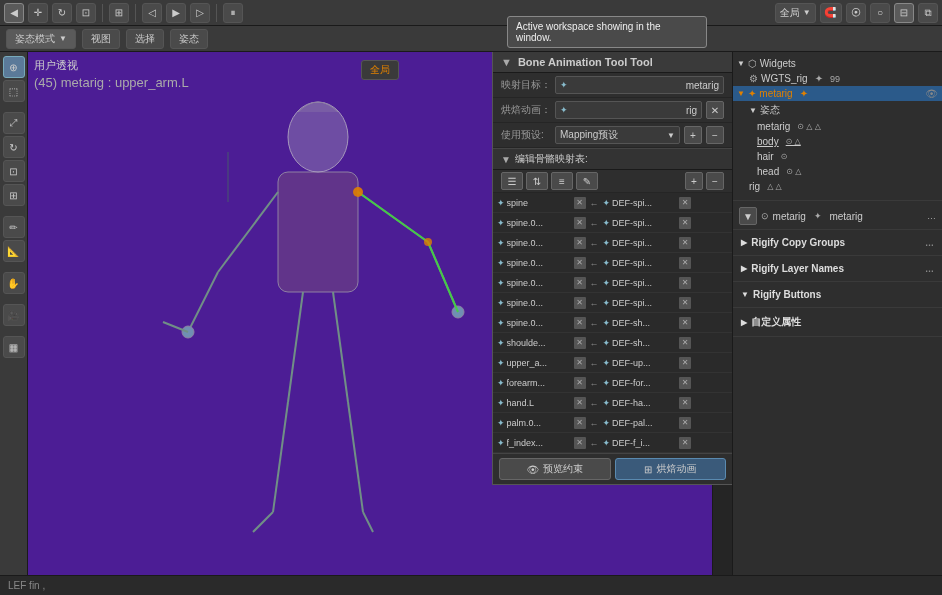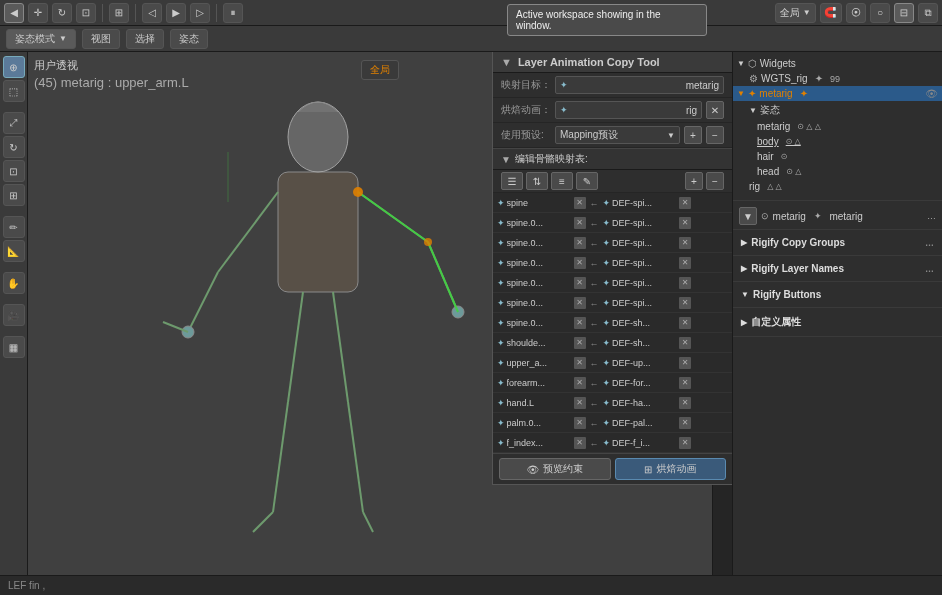--- a/index.html
+++ b/index.html
@@ -129,21 +129,21 @@
       z-index: 50;
     }
 
     
     #viewport {
       position: absolute;
       top: 52px;
       left: 28px;
       right: 210px;
       bottom: 20px;
-      background: #404040;
+      background: #4c1d95;
       overflow: hidden;
     }
 
     
     .viewport-info {
       position: absolute;
       top: 6px;
       left: 6px;
       color: #ccc;
       font-size: 11px;
@@ -396,21 +396,21 @@
       border-radius: 2px;
     }
     .vtab.active {
       color: #ddd;
       background: #3a3a3a;
     }
 
     
     .tooltip {
       position: absolute;
-      top: 4px;
+      top: 16px;
       right: 235px;
       background: #4a4a4a;
       border: 1px solid #888;
       border-radius: 3px;
       padding: 4px 8px;
       font-size: 10px;
       color: #eee;
       max-width: 200px;
       z-index: 300;
     }
@@ -634,21 +634,21 @@
   </svg>
 
   <div class="num-overlay">
     <span style="color:#e08000;">全局</span>
   </div>
 
   <div id="bone-tool-panel">
 
     <div class="panel-header">
       <span style="color:#aaa;">▼</span>
-      <span style="font-size:11px;">Layer Animation Copy Tool</span>
+      <span style="font-size:11px;">Bone Animation Tool Tool</span>
     </div>
 
     <div class="panel-row">
       <label>映射目标：</label>
       <div class="panel-input">
         <span style="color:#8bc;font-size:9px;">✦</span>
         <span>metarig</span>
       </div>
     </div>
 

